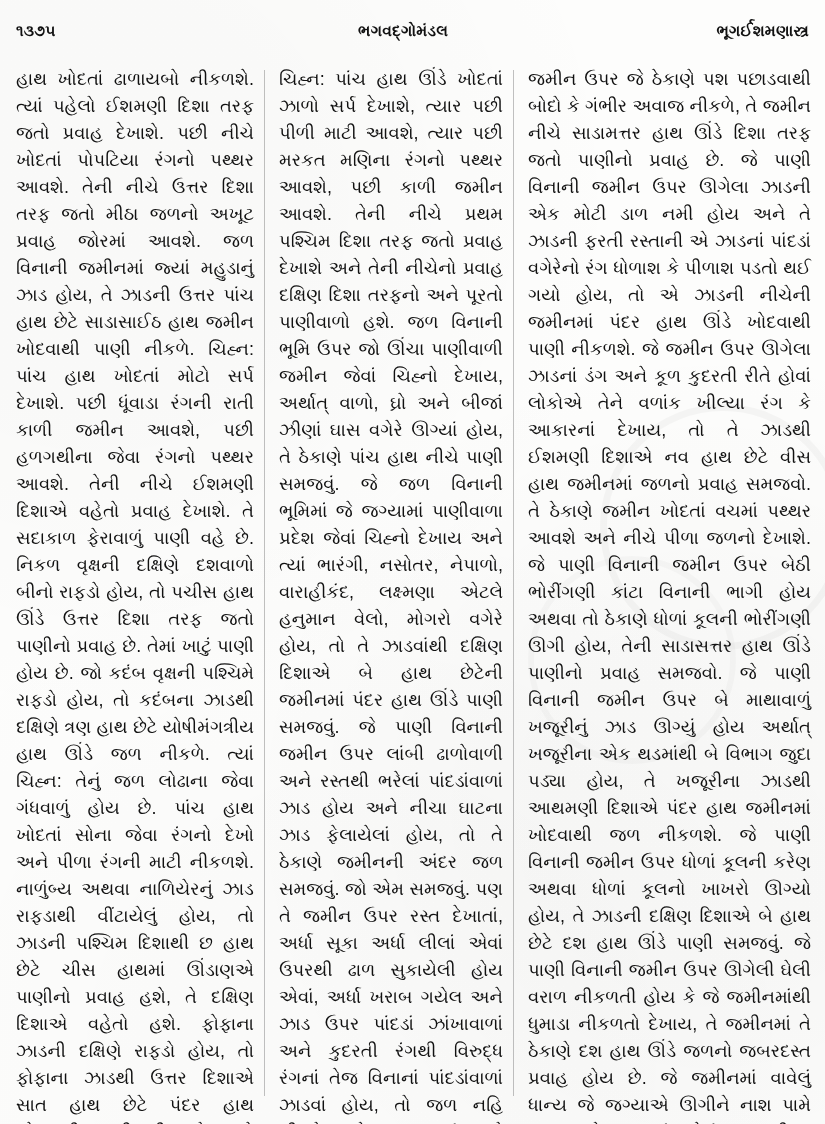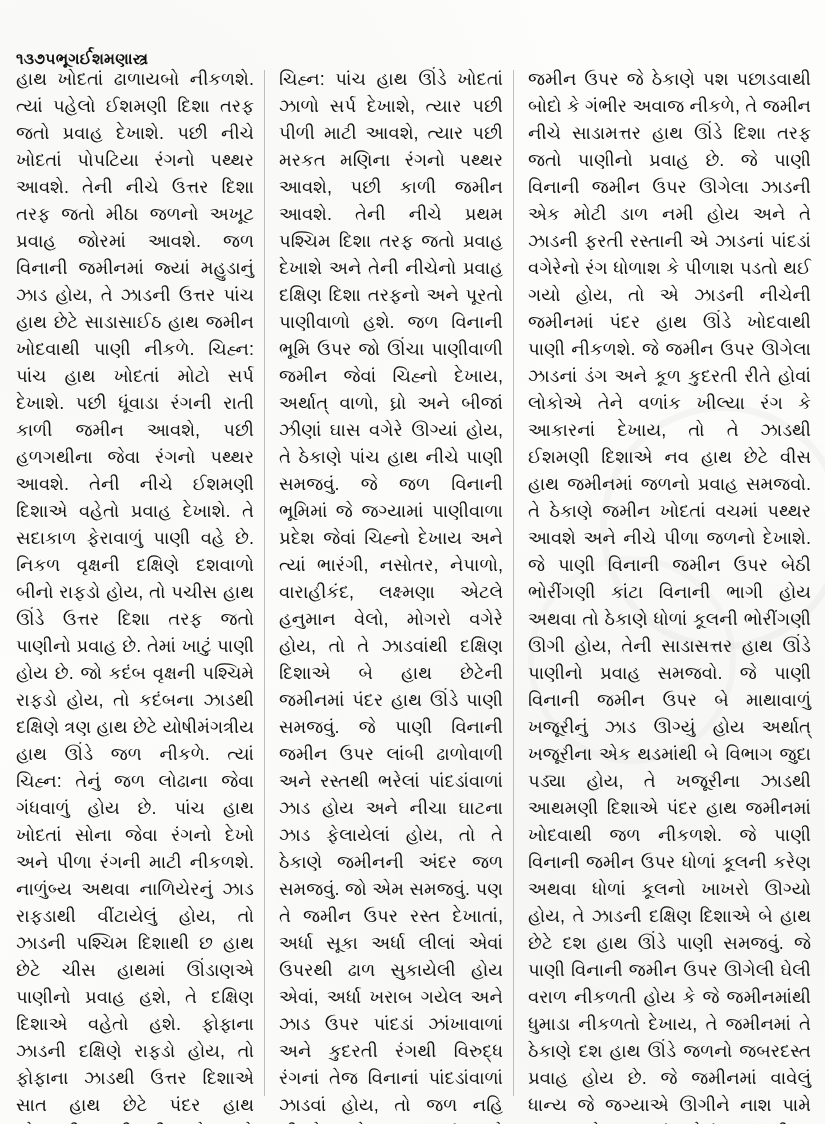--- a/index.html
+++ b/index.html
@@ -54,23 +54,22 @@
   
   .running-head {
     position: absolute;
     left: 0;
     right: 0;
     top: 22px;
     height: 26px;
     padding: 0 16px;
     display: flex;
     align-items: flex-start;
-    justify-content: flex-start;
+    justify-content: space-between;
     box-sizing: border-box;
-    margin-top: 28px;
   }
 
   .head-item {
     font-size: 15.5px;
     font-weight: bold;
     letter-spacing: 0.2px;
     line-height: 1.1;
     white-space: nowrap;
   }
 
@@ -133,20 +132,21 @@
 <body>
 
 <div class="page">
 
   <div class="paper-tone"></div>
   <div class="watermark"></div>
   <div class="watermark second"></div>
 
   <div class="running-head">
     <div class="head-item head-folio">૧૩૭૫</div>
+    <div class="head-item head-title">ભગવદ્ગોમંડલ</div>
     <div class="head-item head-entry">ભૂગર્ઈશમણાસ્ત્ર</div>
   </div>
 
   <div class="columns">
 
     <div class="column col-left">
       <p>હાથ ખોદતાં ઢાળાયબો નીકળશે. ત્યાં પહેલો ઈશમણી દિશા તરફ જતો પ્રવાહ દેખાશે. પછી નીચે ખોદતાં પોપટિયા રંગનો પથ્થર આવશે. તેની નીચે ઉત્તર દિશા તરફ જતો મીઠા જળનો અખૂટ પ્રવાહ જોરમાં આવશે. જળ વિનાની જમીનમાં જ્યાં મહુડાનું ઝાડ હોય, તે ઝાડની ઉત્તર પાંચ હાથ છેટે સાડાસાઈઠ હાથ જમીન ખોદવાથી પાણી નીકળે. ચિહ્ન: પાંચ હાથ ખોદતાં મોટો સર્પ દેખાશે. પછી ધૂંવાડા રંગની રાતી કાળી જમીન આવશે, પછી હળગથીના જેવા રંગનો પથ્થર આવશે. તેની નીચે ઈશમણી દિશાએ વહેતો પ્રવાહ દેખાશે. તે સદાકાળ ફેરાવાળું પાણી વહે છે. નિકળ વૃક્ષની દક્ષિણે દશવાળો બીનો રાફડો હોય, તો પચીસ હાથ ઊંડે ઉત્તર દિશા તરફ જતો પાણીનો પ્રવાહ છે. તેમાં ખાટું પાણી હોય છે. જો કદંબ વૃક્ષની પશ્ચિમે રાફડો હોય, તો કદંબના ઝાડથી દક્ષિણે ત્રણ હાથ છેટે યોષીમંગત્રીય હાથ ઊંડે જળ નીકળે. ત્યાં ચિહ્ન: તેનું જળ લોઢાના જેવા ગંધવાળું હોય છે. પાંચ હાથ ખોદતાં સોના જેવા રંગનો દેખો અને પીળા રંગની માટી નીકળશે. નાળુંબ્ય અથવા નાળિયેરનું ઝાડ રાફડાથી વીંટાયેલું હોય, તો ઝાડની પશ્ચિમ દિશાથી છ હાથ છેટે ચીસ હાથમાં ઊંડાણએ પાણીનો પ્રવાહ હશે, તે દક્ષિણ દિશાએ વહેતો હશે. ફોફાના ઝાડની દક્ષિણે રાફડો હોય, તો ફોફાના ઝાડથી ઉત્તર દિશાએ સાત હાથ છેટે પંદર હાથ ખોદવાથી પાણી નીકળશે અને ખારી માટી આવશે. પછી અગ્નિઝ્યથી તોડી શકાય એવો પથ્થર આવશે. ત્યાર પછી પીળી માટી આવશે. તેની નીચે આથમણી તરફ પ્રવાહ જતો દેખાશે અને તેની નીચે ઉત્તર દિશાએ જતો પાણીનો પ્રવાહ હશે. અશ્મંતક ઝાડની ડાબી તરફ અથવા ઉત્તર દિશાએ ભોરડીનું ઝાડ અથવા રાફડો હોય, તો એ ઝાડની પશ્ચિમ દિશાથી સાત હાથ છેટે સાડાસત્તર હાથ ઊંડે જળ સમજવું. તેનાં ચિહ્ન: પાંચ હાથ નીચે ઢાંસાયબો નીકળાશે, તેની નીચે ખાખરગીતરો પથ્થર આવરો, ત્યાર પછી બેળા મિશ્રિત માટી નીકળશે, તેની દક્ષિણ તરફ પ્રવાહ દેખાશે. તેની નીચે ખોદતાં ઈશાન દિશાએ જતો પ્રવાહ મળશે. ઊગરવાના ઝાડની ડાબી તરફ અથવા ઉત્તર દિશાએ રાફડો જોવામાં આવે, તો એ ઝાડથી ત્રણ હાથ છેટે ઈશમણી દિશાએ સત્તાવીશ હાથ ઊંડે પાણીનો પ્રવાહ છે એમ સમજવું. તેનાં</p>
     </div>
 
     <div class="col-divider"></div>

